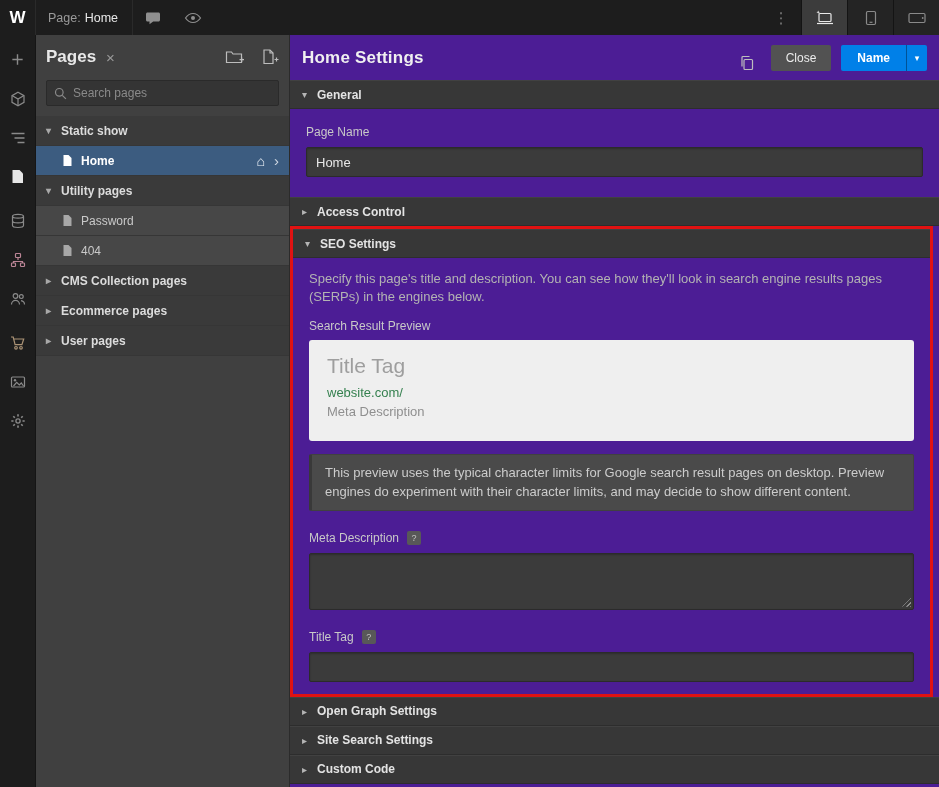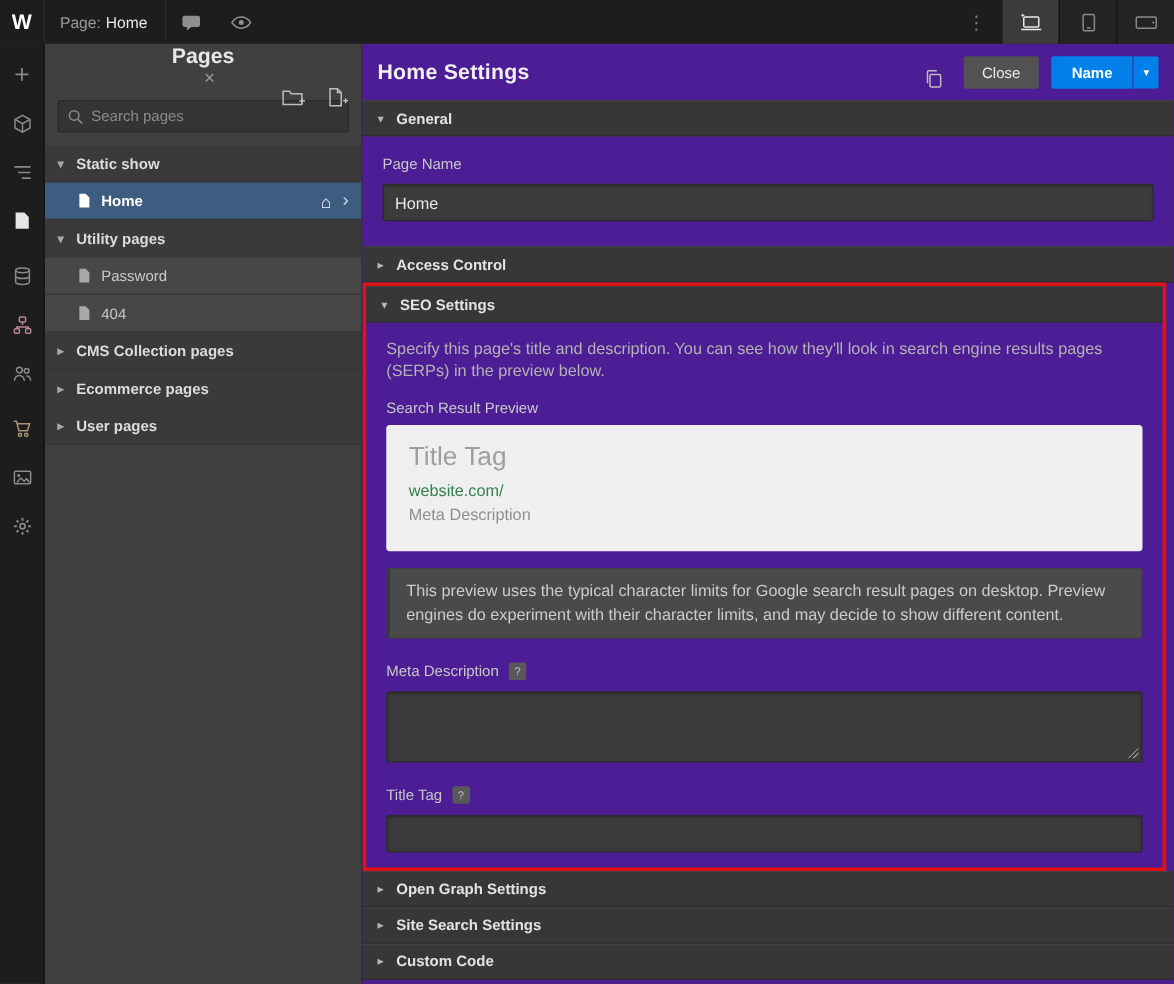--- a/index.html
+++ b/index.html
@@ -27,21 +27,21 @@
   
   .leftbar { position:absolute; top:35px; left:0; width:36px; bottom:0; background:#1d1d1d; border-right:1px solid #151515; display:flex; flex-direction:column; align-items:center; padding-top:5px; }
   .lb-btn { width:36px; height:39px; flex:none; display:flex; align-items:center; justify-content:center; background:none; border:none; color:#8a8a8a; cursor:pointer; }
   .lb-btn.active { color:#e6e6e6; }
   .lb-gap { height:5px; flex:none; }
   .tint-pink { color:#bb8596; }
   .tint-amber { color:#ab9376; }
 
   
   .pages-panel { position:absolute; top:35px; left:36px; width:254px; bottom:0; background:#404040; border-right:1px solid #2b2b2b; }
-  .pp-header { height:44px; display:flex; align-items:center; padding:0 10px;flex-direction:column; }
+  .pp-header { height:44px; display:flex; align-items:center; padding:0 10px; }
   .pp-title { font-size:17px; font-weight:bold; color:#e8e8e8; }
   .pp-close { margin-left:10px; background:none; border:none; color:#9a9a9a; font-size:15px; cursor:pointer; line-height:1; }
   .pp-actions { margin-left:auto; display:flex; gap:16px; align-items:center; }
   .pp-action { background:none; border:none; color:#bdbdbd; cursor:pointer; display:flex; }
   .pp-search { margin:1px 10px 10px; height:26px; background:#343434; border:1px solid #2a2a2a; border-radius:2px; display:flex; align-items:center; padding:0 7px; }
   .pp-search .mag { color:#8a8a8a; display:flex; flex:none; }
   .pp-search input { flex:1; min-width:0; background:transparent; border:none; outline:none; color:#dddddd; font-size:12px; margin-left:6px; }
   .pp-search input::placeholder { color:#8a8a8a; }
 
   .tree-row { height:30px; display:flex; align-items:center; font-size:12px; border-bottom:1px solid #363636; cursor:pointer; }
@@ -320,21 +320,21 @@
     <span class="sb-caret">▸</span>
     <span class="sb-label">Access Control</span>
   </div>
 
   <div class="seo-highlight">
     <div class="section-bar">
       <span class="sb-caret">▾</span>
       <span class="sb-label">SEO Settings</span>
     </div>
     <div class="sec-body seo-body">
-      <p class="seo-desc">Specify this page's title and description. You can see how they'll look in search engine results pages (SERPs) in the preview below.</p>
+      <p class="seo-desc">Specify this page's title and description. You can see how they'll look in search engine results pages (SERPs) in the engines below.</p>
 
       <label class="field-label preview-label">Search Result Preview</label>
       <div class="serp-card">
         <div class="serp-title">Title Tag</div>
         <div class="serp-url">website.com/</div>
         <div class="serp-meta">Meta Description</div>
       </div>
 
       <div class="note-box">This preview uses the typical character limits for Google search result pages on desktop. Preview engines do experiment with their character limits, and may decide to show different content.</div>
 

